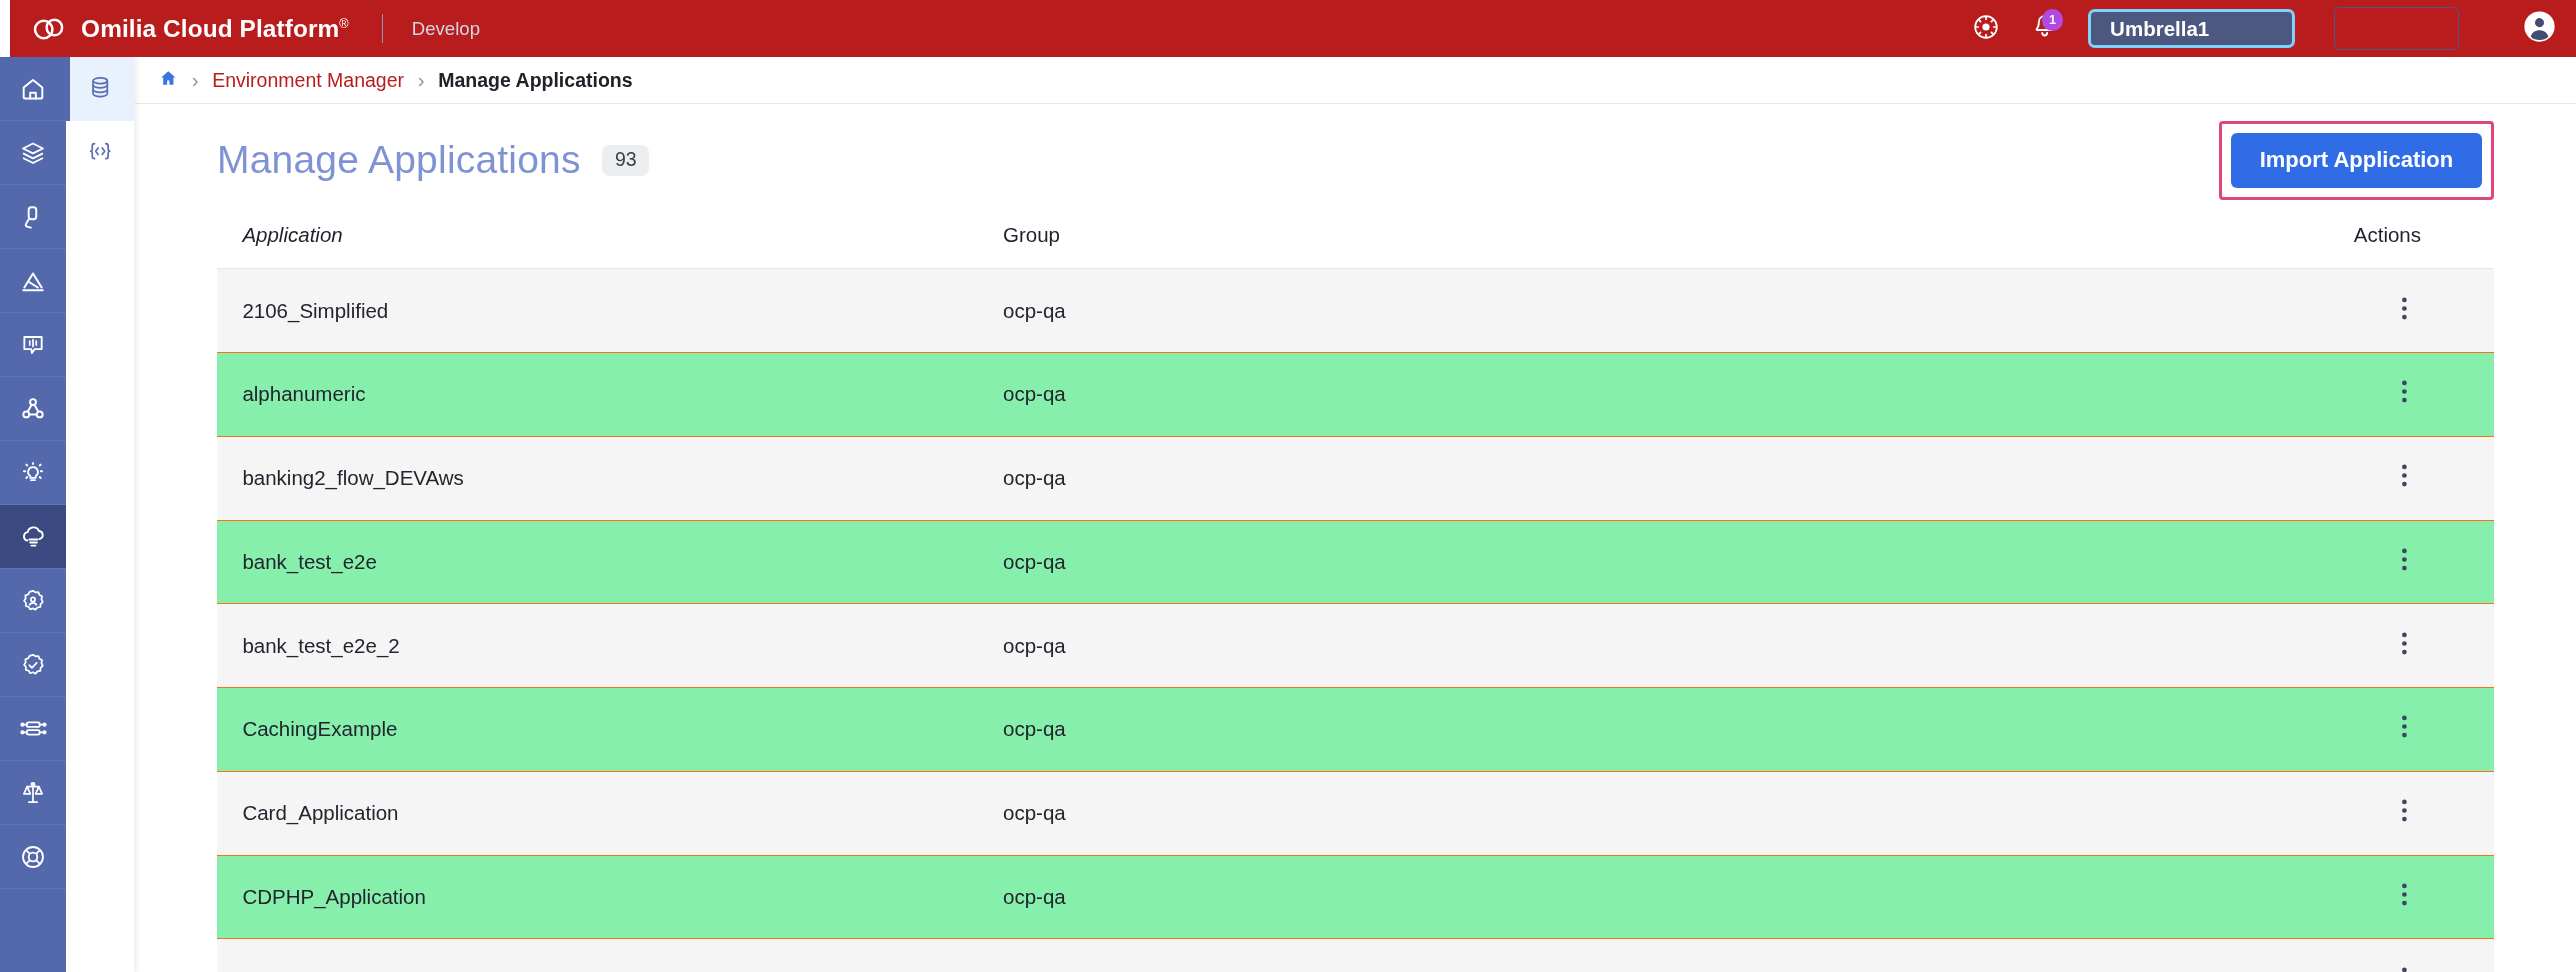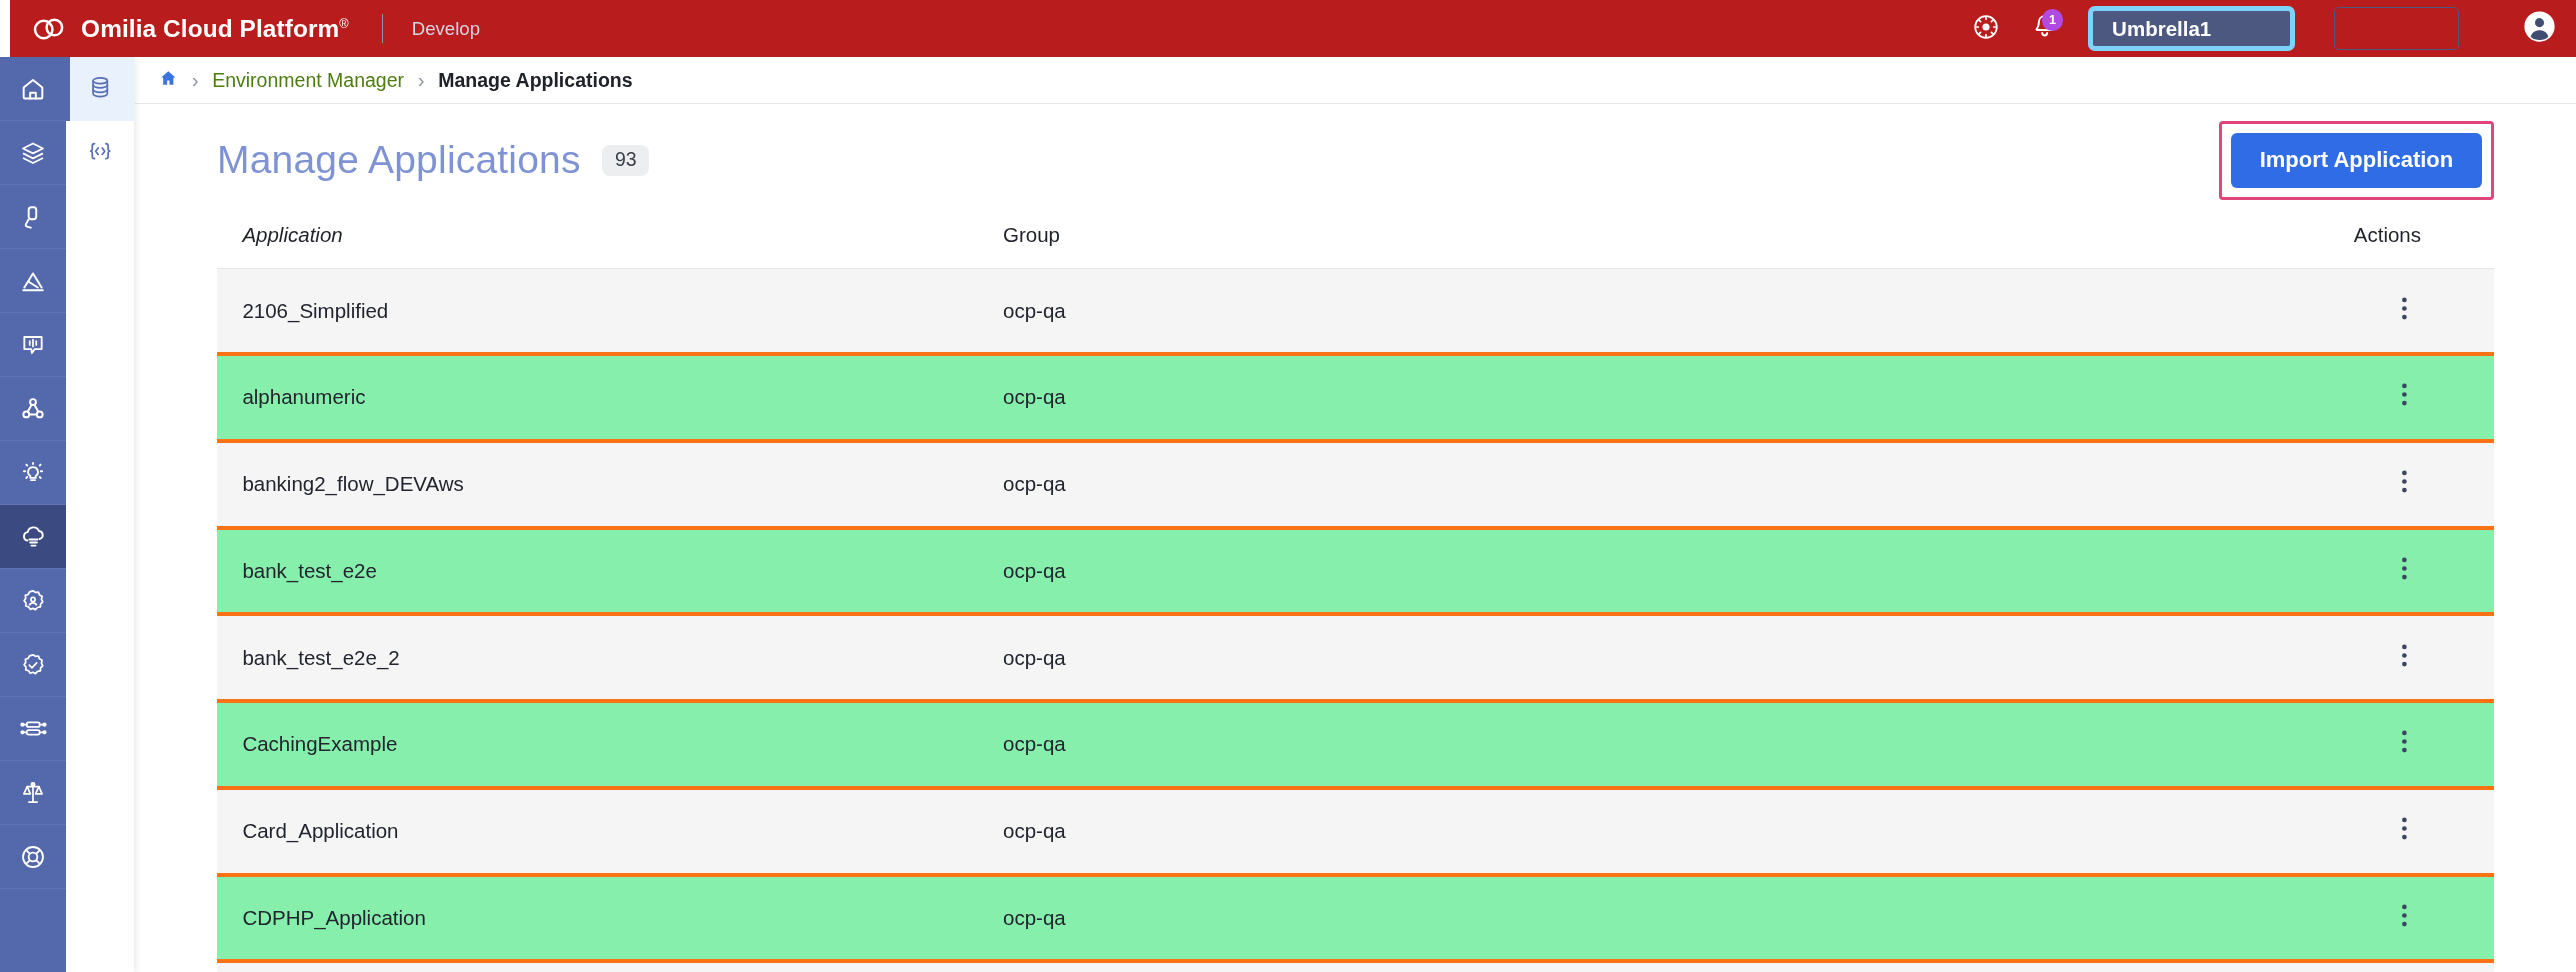--- a/index.html
+++ b/index.html
@@ -42,22 +42,22 @@
   }
   .bell-wrap { margin-left: 15.6px; margin-right: 21.5px; }
   .badge {
     position: absolute; top: 2px; right: 2.9px;
     min-width: 21.5px; height: 21.5px; border-radius: 10.7px;
     background: #b14ae0; color: #fff; font-size: 12.7px;
     font-weight: bold; display: flex; align-items: center;
     justify-content: center; padding: 0 4.9px;
   }
   .tenant-box {
-    height: 45px; min-width: 207px; border-radius: 6.8px;
-    border: 5px solid #7dd3fc; background: #4c5880;
+    height: 39px; min-width: 207px; border-radius: 6.8px;
+    border: 3px solid #7dd3fc; background: #4c5880;
     display: flex; align-items: center; padding: 0 19.5px;
     color: #ffffff; font-size: 20.5px; font-weight: bold;
   }
   .blank-box {
     height: 43px; width: 125px; border-radius: 4.9px;
     border: 1px solid #4a5884; background: transparent;
     margin-left: 39px;
   }
   .avatar-btn { margin-left: 59px; }
 
@@ -108,21 +108,21 @@
     height: 47px; display: flex; align-items: center;
     padding-left: 24.4px; gap: 0;
     border-bottom: 1px solid #e6e8ed;
   }
   .crumb-home { display: flex; align-items: center; }
   .crumb-sep {
     color: #8d93a3; font-size: 20.5px; margin: 0 13.7px;
     line-height: 1;
   }
   .crumb-link {
-    color: #4d7c0f; font-size: 19.5px; white-space: nowrap;
+    color: #b91c1c; font-size: 19.5px; white-space: nowrap;
   }
   .crumb-current {
     color: #20222a; font-size: 19.5px; font-weight: bold; white-space: nowrap;
   }
 
   .content { padding: 0 82px 0 82px; }
 
   .page-head {
     height: 105px; display: flex; align-items: center;
     padding-top: 7.8px;
@@ -156,21 +156,21 @@
     text-align: left; font-size: 20.5px; font-weight: normal;
     color: #1f222b; padding: 13.7px 0 21.5px 0;
     border-bottom: 1px solid #e4e6eb;
   }
   .tbl th.c-app { width: 786px; padding-left: 25.4px; font-style: italic; }
   .tbl th.c-grp { width: auto; }
   .tbl th.c-act { width: 293px; text-align: right; padding-right: 73px; }
   .tbl td {
     font-size: 20.5px; color: #22252e;
     padding: 25.4px 0; height: 72px;
-    border-bottom: 4px solid #f97316;
+    border-bottom: 1px solid #f97316;
   }
   .tbl td.c-app { padding-left: 25.4px; }
   .tbl td.c-act { text-align: right; padding-right: 86px; }
   .tbl tbody tr.odd td { background: #f5f5f6; }
   .tbl tbody tr.even td { background: #86efac; }
   .kebab { display: inline-block; line-height: 0; cursor: pointer; }
 </style>
 </head>
 <body>
 

